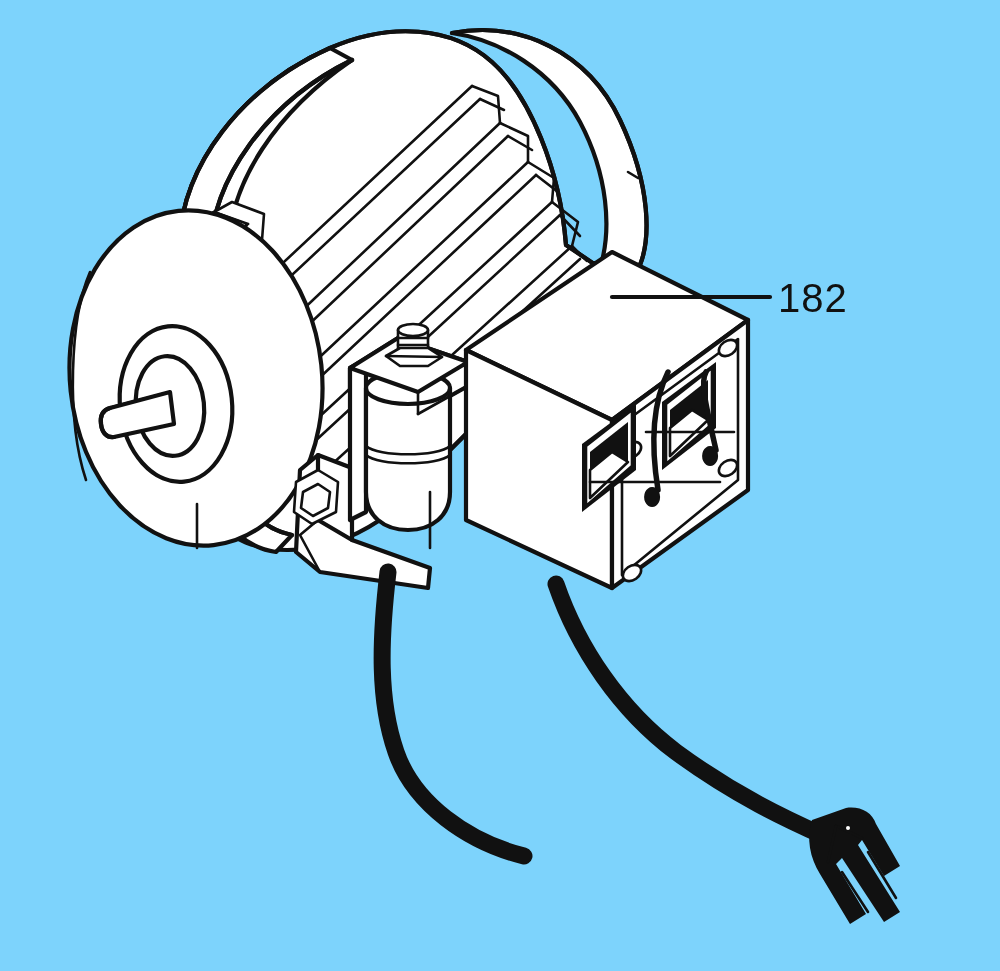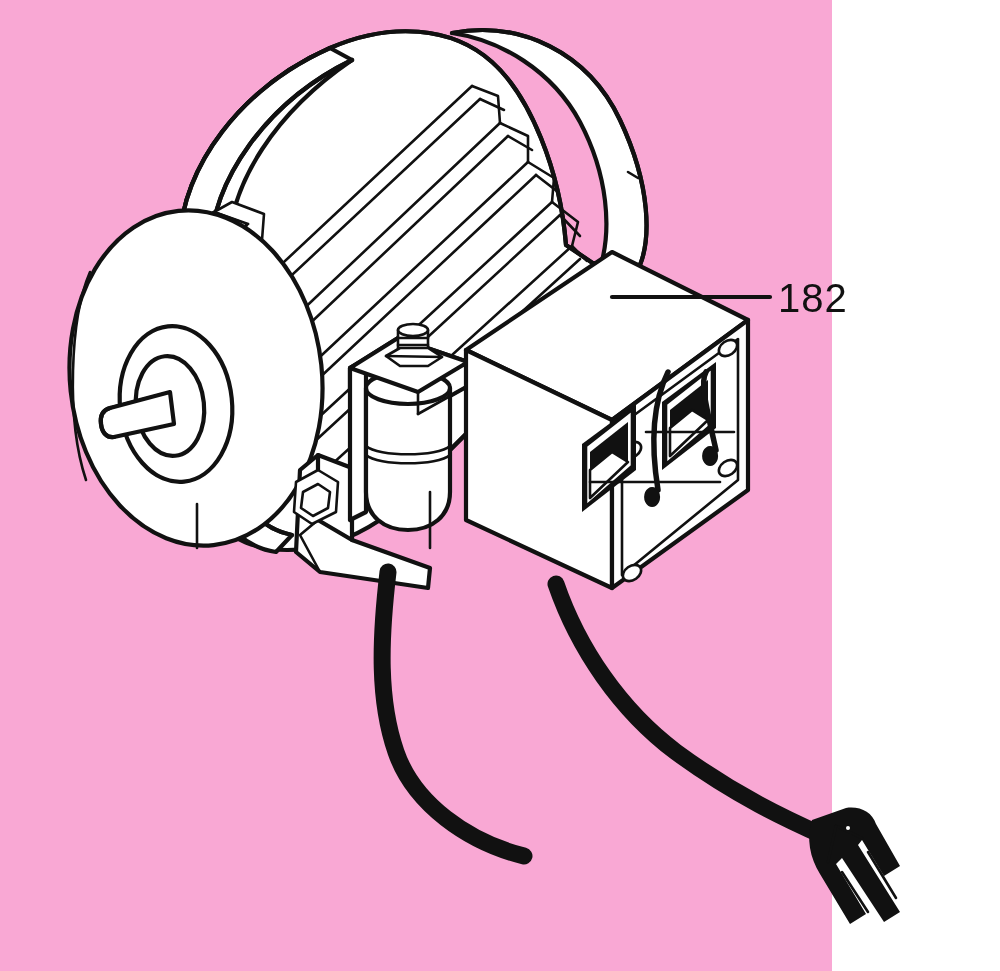--- a/index.html
+++ b/index.html
@@ -9,23 +9,23 @@
     background: #ffffff;
   }
   body {
     width: 1000px;
     height: 971px;
     overflow: hidden;
     font-family: "Liberation Sans", sans-serif;
   }
   #diagram-root {
     position: relative;
-    width: 832px;
+    width: 1000px;
     height: 971px;
-    background: #f9a8d4;
+    background: #7dd3fc;
   }
   #diagram-svg {
     position: absolute;
     left: 0;
     top: 0;
     width: 1000px;
     height: 971px;
     display: block;
   }
   .callout-text {

